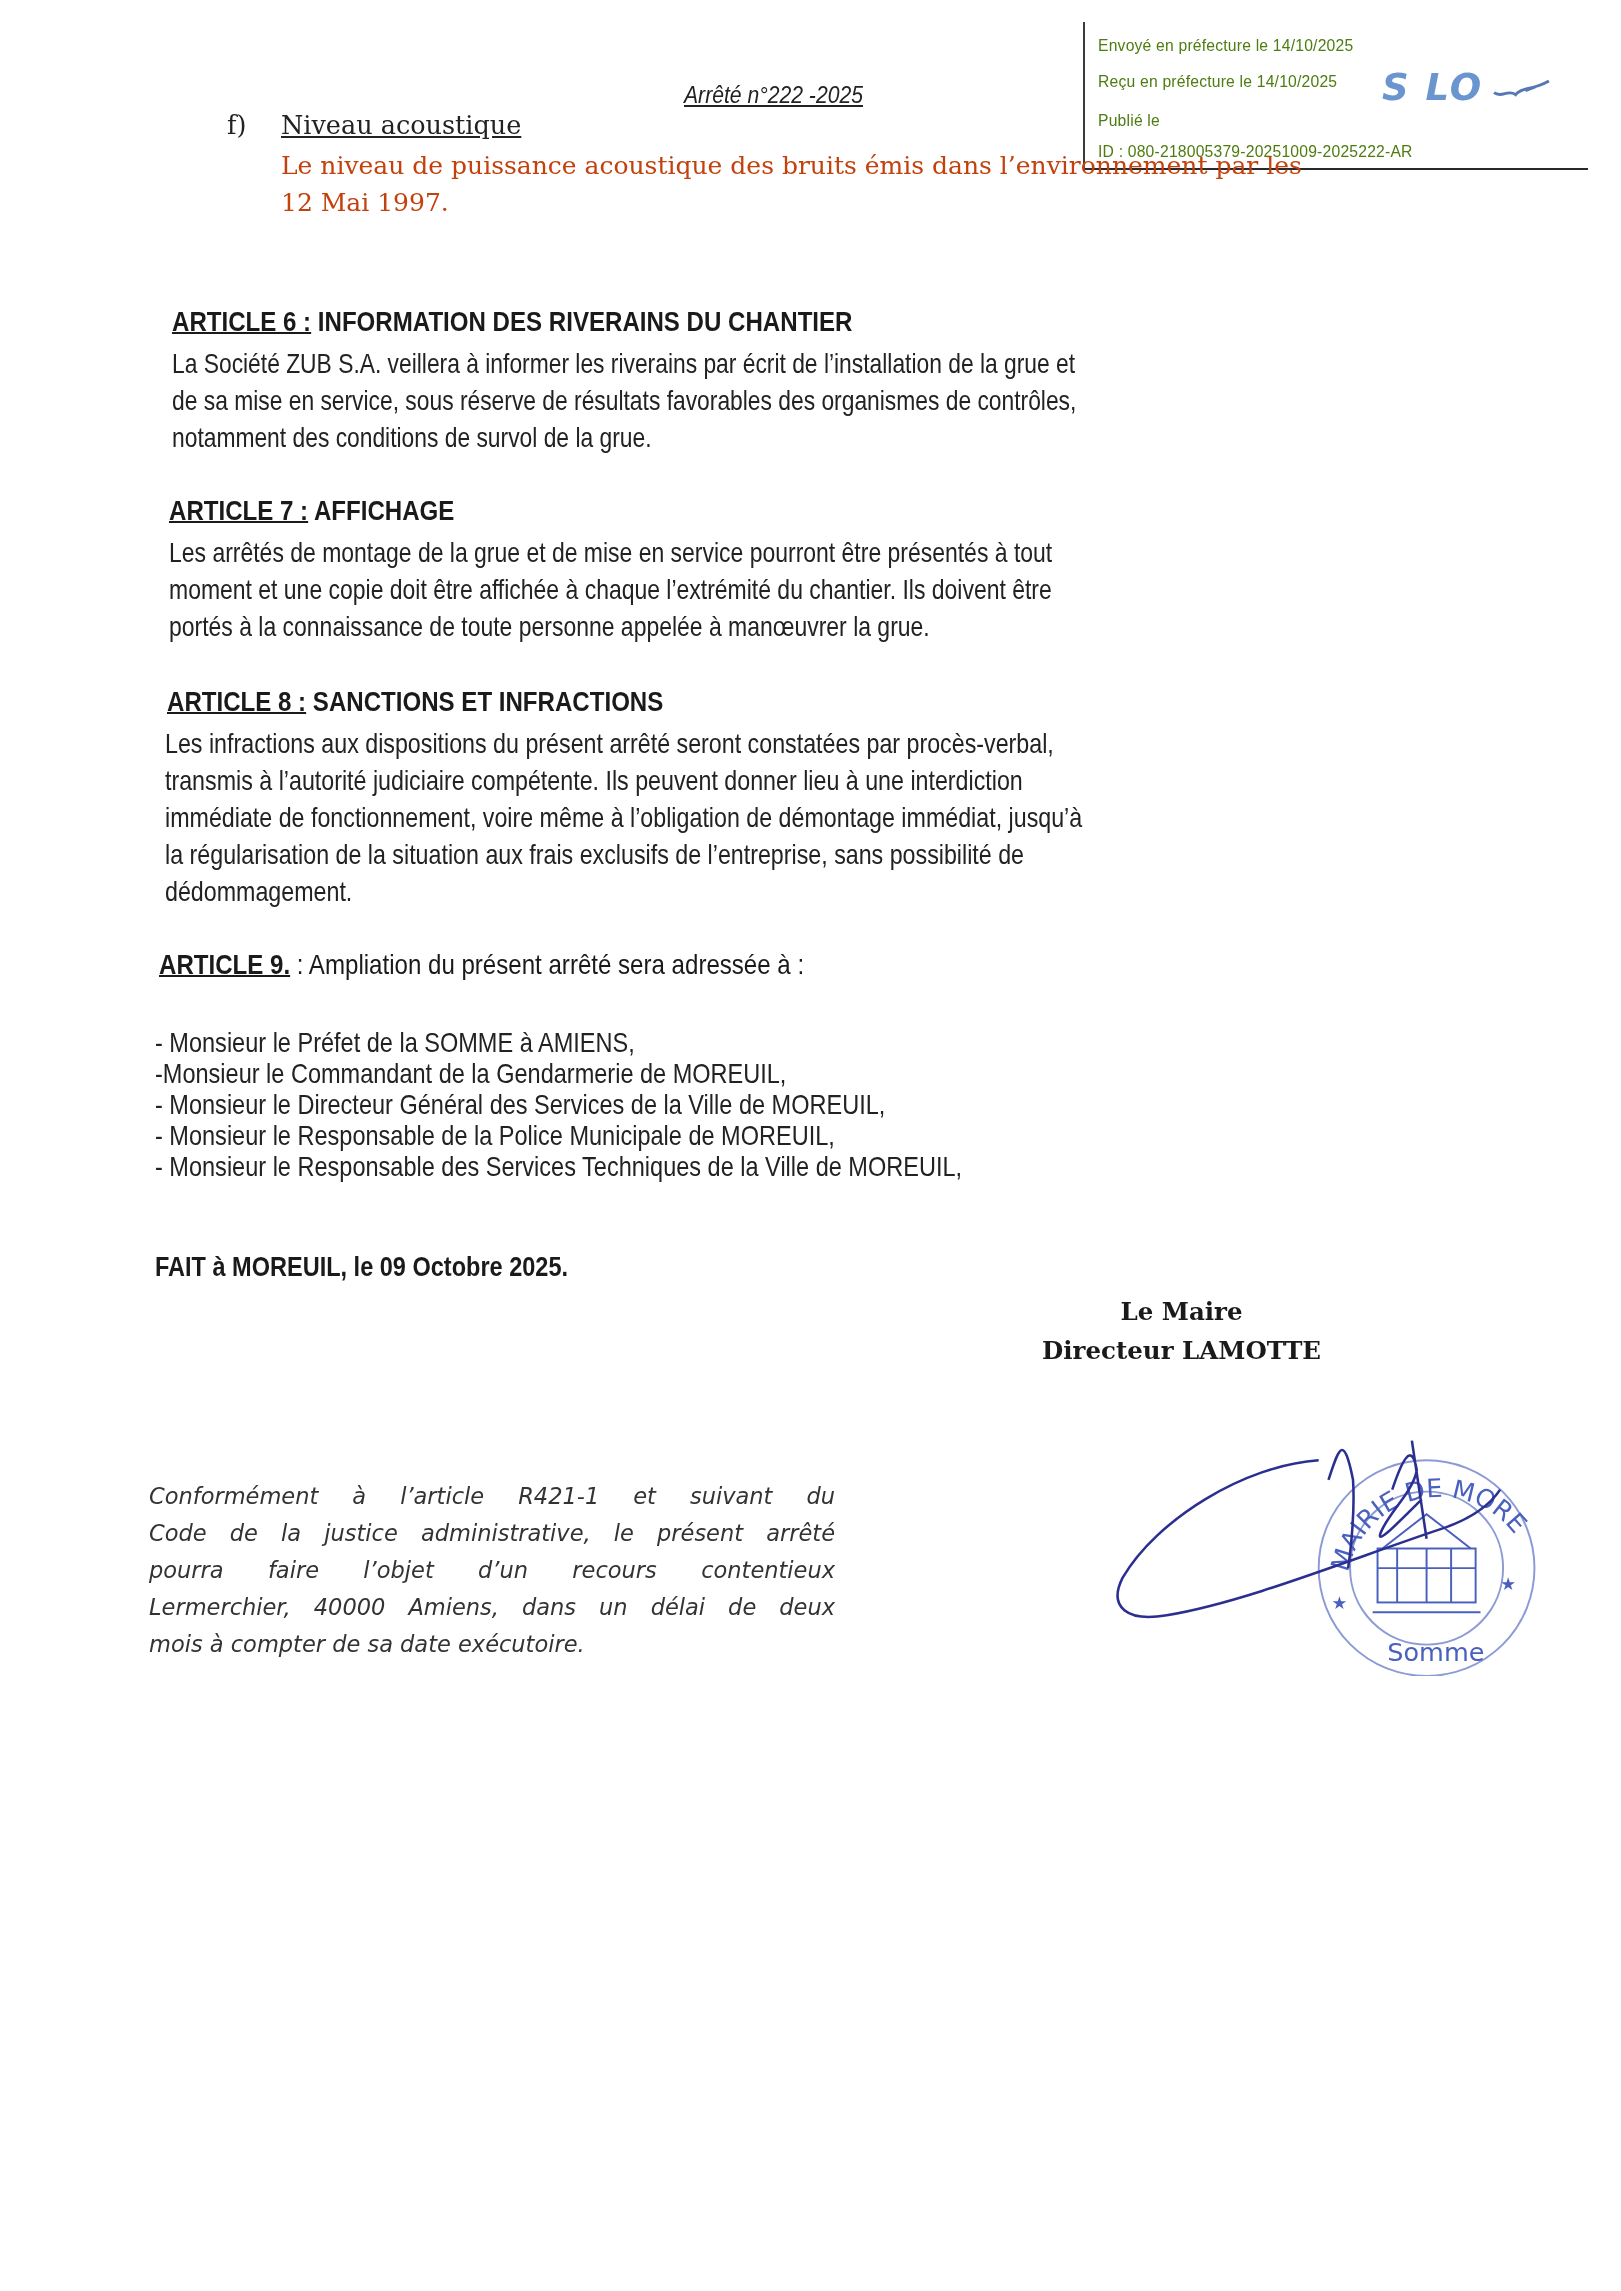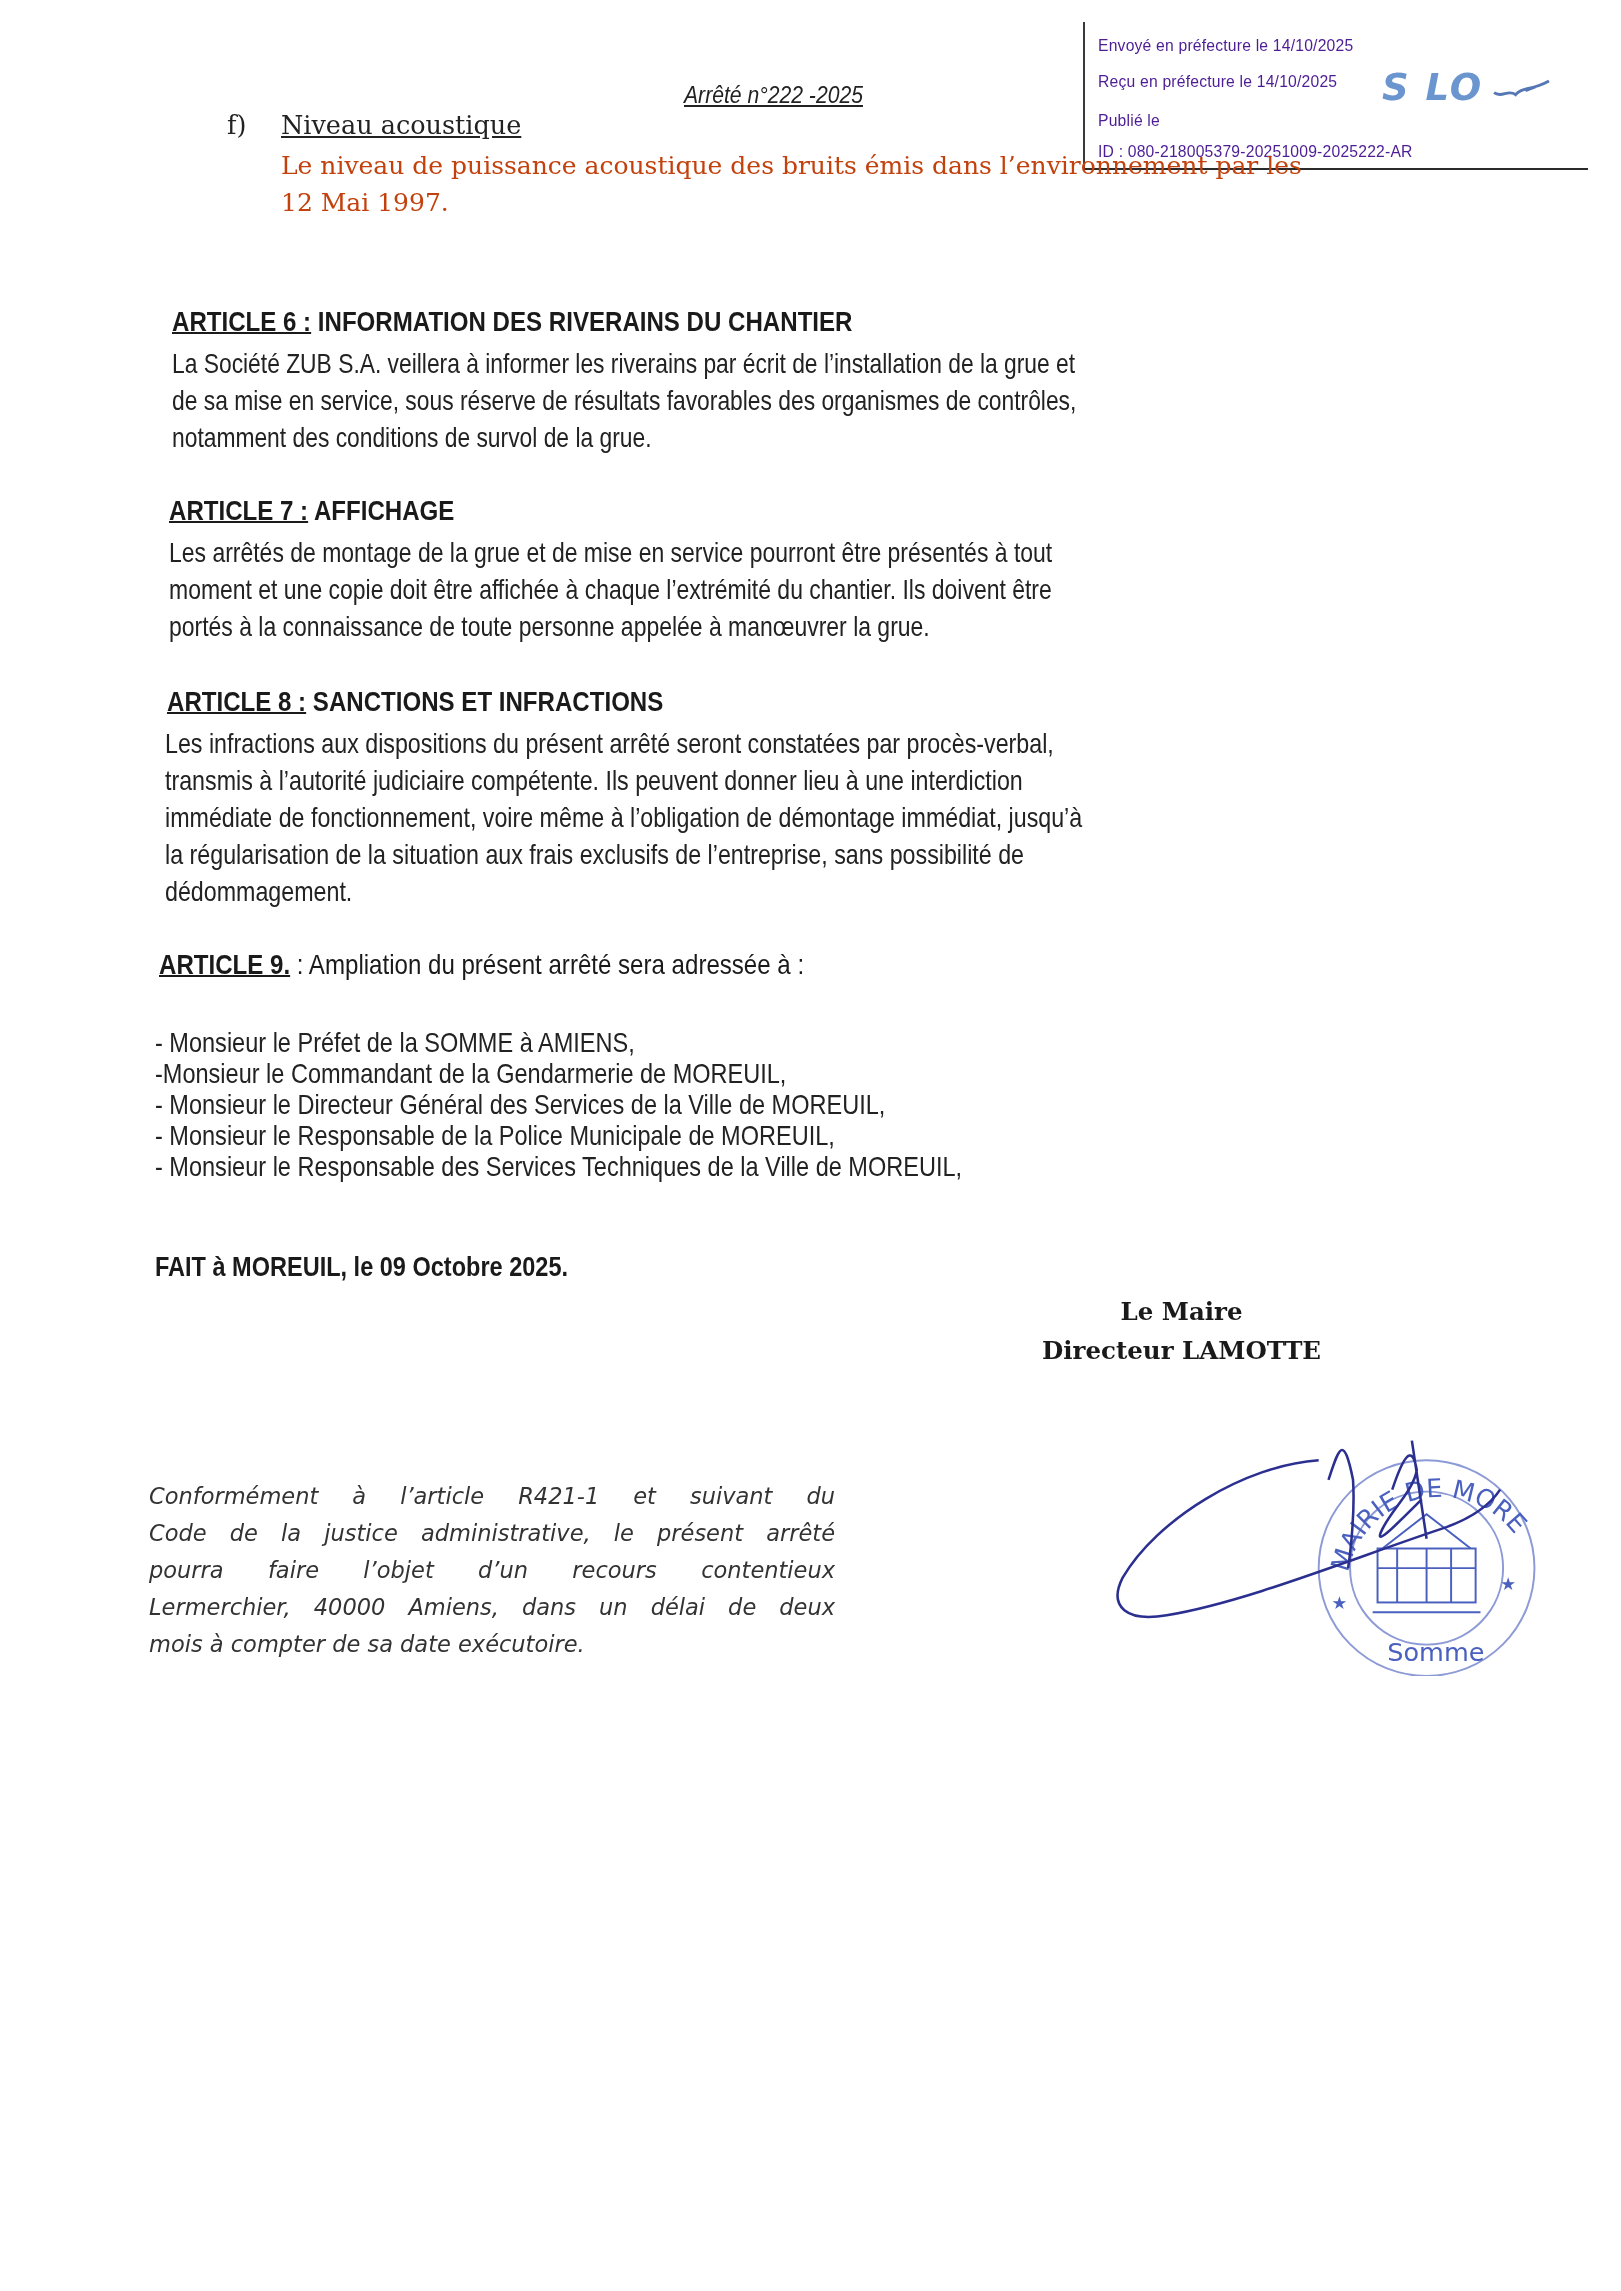--- a/index.html
+++ b/index.html
@@ -2,21 +2,21 @@
 <html><head>
 <meta charset="utf-8">
 <style>
   html, body { margin: 0; padding: 0; background: #ffffff; }
   body { width: 1621px; height: 2292px; position: relative; overflow: hidden; color: #1e1e1e; }
 
   
   .stamp-box { position:absolute; left:1083px; top:21.6px; width:500px; height:147px;
                border-left:2px solid #3a3a3a; }
   .stamp-line-bottom { position:absolute; left:1083px; top:168px; width:505px; height:2px; background:#2a2a2a; }
-  .stamp-text { position:absolute; left:1098px; font-family:"Liberation Sans", sans-serif; font-size:15.7px; color:#4c1d95; letter-spacing:0.2px; white-space:nowrap; }
+  .stamp-text { position:absolute; left:1098px; font-family:"Liberation Sans", sans-serif; font-size:15.7px; color:#4d7c0f; letter-spacing:0.2px; white-space:nowrap; }
   .initials { position:absolute; left:1382px; top:66px; font-family:"DejaVu Sans", sans-serif; font-style:italic; font-weight:bold; font-size:37px; color:#6b95cf; letter-spacing:2px; }
 
   
   .ref { position:absolute; left:684px; top:82px; font-family:"Liberation Sans", sans-serif; font-style:italic; font-size:23.5px; text-decoration:underline; color:#222; transform:scaleX(0.9); transform-origin:left; }
 
   
   .para { position:absolute; font-family:"DejaVu Serif", serif; font-size:25px; line-height:37px; color:#c2410c; }
   .para-cond { position:absolute; font-family:"Liberation Sans", sans-serif; font-size:28px; line-height:37px; color:#222; transform-origin:left top; }
   .heading { position:absolute; font-family:"Liberation Sans", sans-serif; font-weight:bold; font-size:28px; color:#1a1a1a; transform-origin:left top; transform:scaleX(0.86); white-space:nowrap; }
   .heading .num { text-decoration:underline; text-decoration-thickness:2px; }

